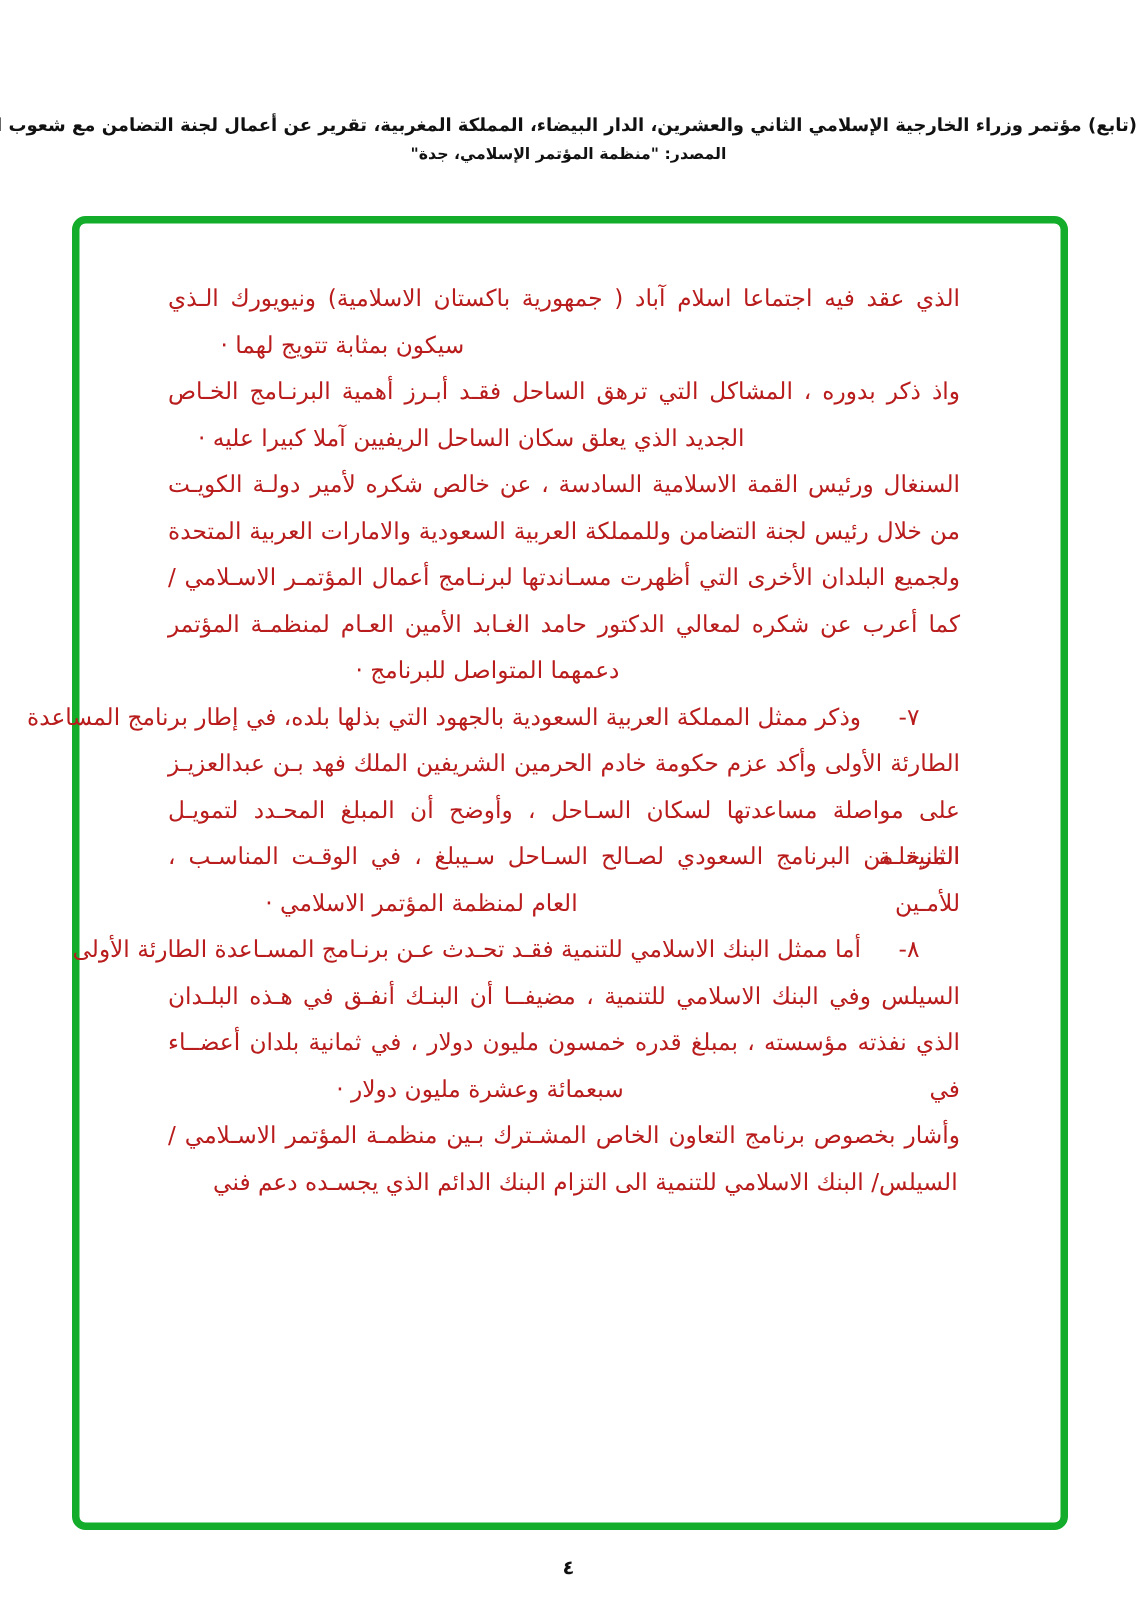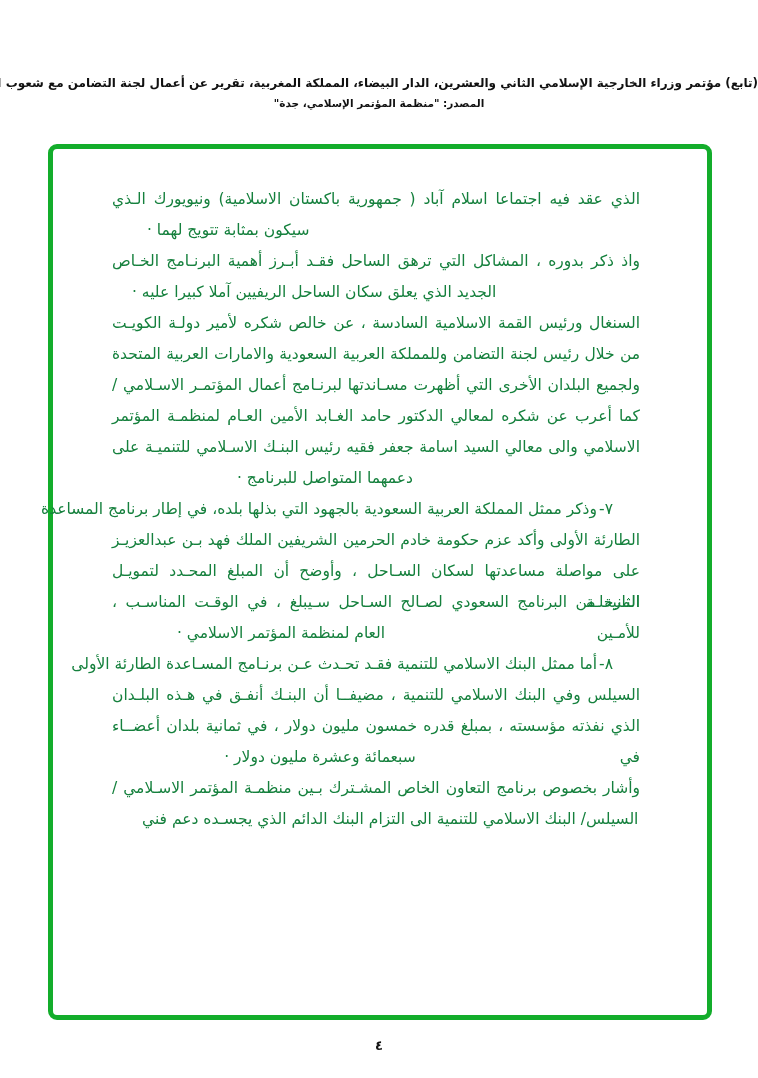--- a/index.html
+++ b/index.html
@@ -17,39 +17,39 @@
   .header .h2{
     margin-top:7px;font-size:10.5px;font-weight:bold;color:#111;
   }
   .frame{
     position:absolute;left:48px;top:144px;width:664px;height:876px;
     box-sizing:border-box;border:5px solid #13ad2b;border-radius:9px;
     background:transparent;
   }
   .content{
     position:absolute;left:112px;top:184px;width:528px;direction:rtl;
-    font-size:15.5px;color:#15803d;
+    font-size:15.5px;color:#b91c1c;
   }
   .line{
     height:31px;line-height:31px;white-space:nowrap;overflow:visible;
   }
   .just{
     white-space:normal;text-align:justify;text-align-last:justify;
   }
   .left{text-align:left;text-align-last:left;}
   .center{text-align:left;text-align-last:center;}
   .pl35{padding-left:35px;box-sizing:border-box;}
   .pl20{padding-left:20px;box-sizing:border-box;}
   .pl30{padding-left:30px;box-sizing:border-box;}
   .pr190{padding-right:190px;box-sizing:border-box;}
   .pr102{padding-right:102px;box-sizing:border-box;}
   .pr112{padding-right:112px;box-sizing:border-box;}
   .item-line{position:relative;}
   .item-line .txt{
-    margin-right:43px;height:31px;line-height:31px;
+    margin-right:66px;height:31px;line-height:31px;
     text-align:justify;text-align-last:justify;
   }
   .item-line .num{
     position:absolute;right:27px;top:0;height:31px;line-height:31px;
     font-size:15.5px;
   }
   .page-num{
     position:absolute;left:0;right:0;top:1038px;text-align:center;
     font-size:13px;font-weight:bold;color:#111;direction:rtl;
   }
@@ -70,21 +70,20 @@
   <div class="line left pl35">سيكون بمثابة تتويج لهما ·</div>
 
   <div class="line just">واذ ذكر بدوره ، المشاكل التي ترهق الساحل فقـد أبـرز أهمية البرنـامج الخـاص</div>
   <div class="line left pl20">الجديد الذي يعلق سكان الساحل الريفيين آملا كبيرا عليه ·</div>
 
   <div class="line just">السنغال ورئيس القمة الاسلامية السادسة ، عن خالص شكره لأمير دولـة الكويـت</div>
   <div class="line just">من خلال رئيس لجنة التضامن وللمملكة العربية السعودية والامارات العربية المتحدة</div>
   <div class="line just">ولجميع البلدان الأخرى التي أظهرت مسـاندتها لبرنـامج أعمال المؤتمـر الاسـلامي /</div>
 
   <div class="line just">كما أعرب عن شكره لمعالي الدكتور حامد الغـابد الأمين العـام لمنظمـة المؤتمر</div>
-  <div class="line just">الاسلامي والى معالي السيد اسامة جعفر فقيه رئيس البنـك الاسـلامي للتنميـة على</div>
   <div class="line center pr102">دعمهما المتواصل للبرنامج ·</div>
 
   <div class="line item-line">
     <span class="num">٧-</span>
     <div class="txt">وذكر ممثل المملكة العربية السعودية بالجهود التي بذلها بلده، في إطار برنامج المساعدة</div>
   </div>
   <div class="line just">الطارئة الأولى وأكد عزم حكومة خادم الحرمين الشريفين الملك فهد بـن عبدالعزيـز</div>
   <div class="line just">على مواصلة مساعدتها لسكان السـاحل ، وأوضح أن المبلغ المحـدد لتمويـل المرحلـة</div>
   <div class="line just">الثانية من البرنامج السعودي لصـالح السـاحل سـيبلغ ، في الوقـت المناسـب ، للأمـين</div>
   <div class="line center pr190">العام لمنظمة المؤتمر الاسلامي ·</div>

